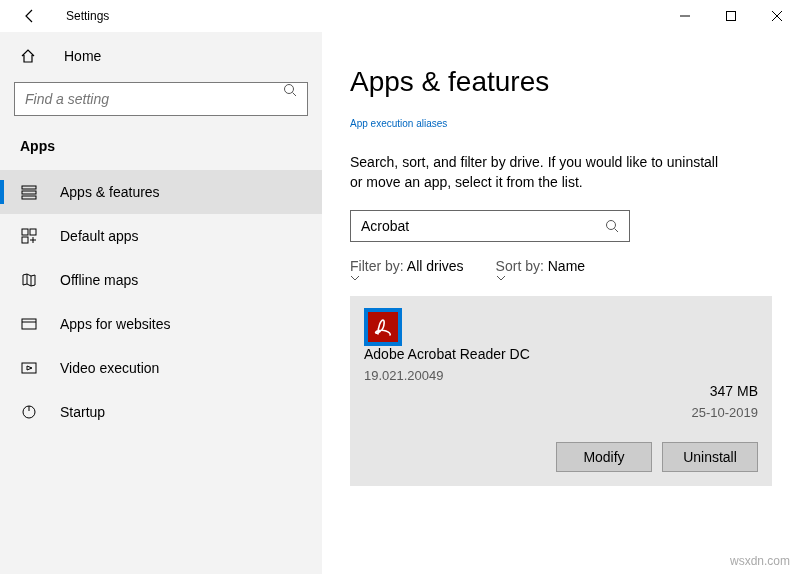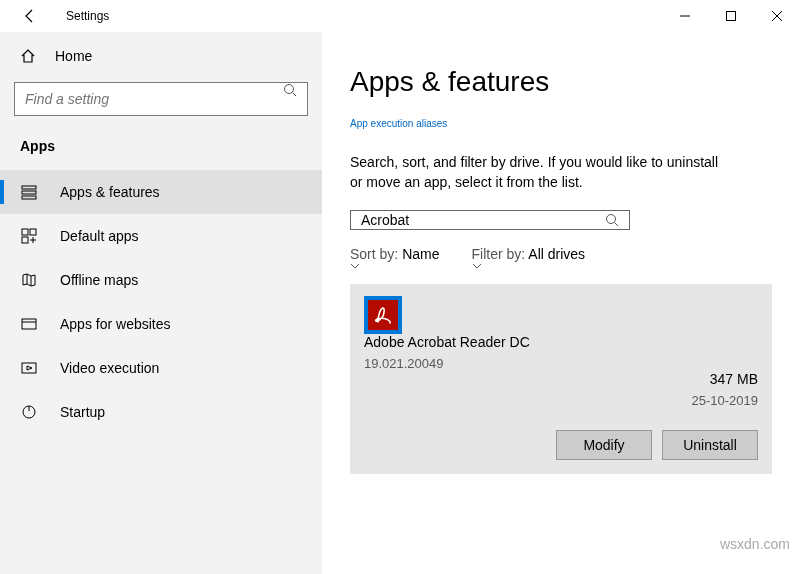--- a/index.html
+++ b/index.html
@@ -7,52 +7,52 @@
 
 .titlebar { height: 32px; display: flex; align-items: center; padding-left: 18px; }
 .titlebar .back { width: 24px; display:flex; align-items:center; justify-content:center; }
 .titlebar .title { font-size: 12px; margin-left: 24px; }
 .win-controls { margin-left: auto; display: flex; }
 .win-btn { width: 46px; height: 32px; display:flex; align-items:center; justify-content:center; }
 
 .body { flex: 1; display: flex; overflow:hidden; }
 
 .sidebar { width: 322px; background: #f3f3f3; padding: 8px 0 0 0; display:flex; flex-direction:column; }
-.side-home { display:flex; align-items:center; padding: 8px 20px 14px 20px; gap: 19px; font-size: 14px; }
+.side-home { display:flex; align-items:center; padding: 8px 20px 14px 20px; gap: 28px; font-size: 14px; }
 .search-box { margin: 4px 14px 10px 14px; border: 1px solid #7a7a7a; background:#fff; height: 34px; display:flex; padding: 0 10px; }
 .search-box input { border:none; outline:none; flex:1; font-size:14px; font-style: italic; color:#666; background:transparent; }
 .section-label { font-weight:600; font-size:14px; padding: 12px 20px 16px 20px; }
 .nav { display:flex; flex-direction:column; }
 .nav-item { display:flex; align-items:center; padding: 14px 20px; gap: 22px; font-size:14px; cursor:pointer; position:relative; }
 .nav-item .iconwrap { width:18px; display:flex; justify-content:center; }
 .nav-item.active::before { content:""; position:absolute; left:0; top:10px; bottom:10px; width:4px; background:#0078d7; }
 .nav-item.active { background: #e0e0e0; }
 
 .content { flex:1; padding: 34px 28px 0 28px; overflow-y:auto; }
 .page-title { font-size: 28px; font-weight: 400; margin-bottom: 20px; }
 .link { color:#0067c0; font-size:10px; margin-bottom: 24px; display:block; }
 .desc { font-size:14px; margin-bottom: 18px; line-height:1.4; max-width: 380px;}
-.app-search { border:1px solid #666; height:20px; width: 280px; display:flex; align-items:center; padding: 0 10px; margin-bottom: 16px; }
+.app-search { border:1px solid #666; height:32px; width: 280px; display:flex; align-items:center; padding: 0 10px; margin-bottom: 16px; }
 .app-search input { border:none; outline:none; flex:1; font-size:14px; }
 .filters { display:flex; gap: 28px; font-size:14px; color:#555; margin-bottom: 14px; align-items:center;}
 .filters b { font-weight: normal; color:#000;}
 .card { background:#e6e6e6; padding: 12px 14px 14px 14px; }
 .card-top { display:flex;flex-direction:column; }
 .appicon { width:38px; height:38px; background:#0078d7; display:flex; align-items:center; justify-content:center; margin-right: 14px; }
 .appicon-inner { width:30px; height:30px; background:#b30b00; display:flex; align-items:center; justify-content:center; }
 .appicon-inner svg { display:block; }
 .app-main { flex:1; }
 .app-name { font-size:14px; }
 .app-ver { font-size:13px; color:#5a5a5a; margin-top: 6px; }
 .app-right { text-align:right; }
 .app-size { font-size:14px; }
 .app-date { font-size:13px; color:#5a5a5a; margin-top:6px; }
 .card-actions { display:flex; justify-content:flex-end; gap: 10px; margin-top: 22px; }
 .btn { background:#cccccc; border:1px solid #999; padding: 6px 20px; font-size:14px; cursor:pointer; min-width:96px; }
-.watermark { position:absolute; bottom:22px; right:10px; font-size:14px; color:#aaa; }
+.watermark { position:absolute; bottom:6px; right:10px; font-size:12px; color:#aaa; }
 svg { display:block; }
 .chev { margin-left:4px; }
 </style>
 </head>
 <body>
 
 <div class="titlebar">
   <div class="back">
     <svg width="16" height="16" viewBox="0 0 16 16">
         <path d="M10 2 L4 8 L10 14" stroke="#000" stroke-width="1.2" fill="none"></path>
@@ -173,31 +173,31 @@
       <span>
         <svg width="14" height="14" viewBox="0 0 14 14">
             <circle cx="6" cy="6" r="4.5" stroke="#555" fill="none"></circle>
             <line x1="9.5" y1="9.5" x2="13" y2="13" stroke="#555"></line>
           </svg>
       </span>
     </div>
 
     <div class="filters">
       <div>
-        <span>Sort by:</span>
-        <b>Name</b>
+        <span>Filter by:</span>
+        <b>All drives</b>
         <span class="chev">
           <svg width="10" height="8" viewBox="0 0 10 8">
               <path d="M1 2 L5 6 L9 2" stroke="#555" fill="none"></path>
             </svg>
         </span>
       </div>
       <div>
-        <span>Filter by:</span>
-        <b>All drives</b>
+        <span>Sort by:</span>
+        <b>Name</b>
         <span class="chev">
           <svg width="10" height="8" viewBox="0 0 10 8">
               <path d="M1 2 L5 6 L9 2" stroke="#555" fill="none"></path>
             </svg>
         </span>
       </div>
     </div>
 
     <div class="card">
       <div class="card-top">

